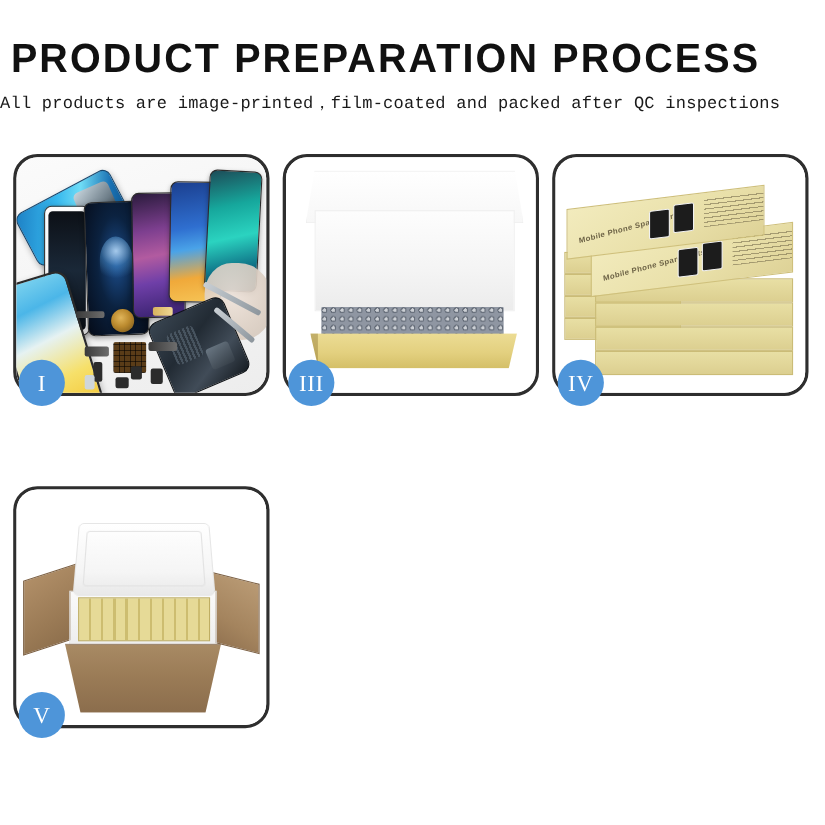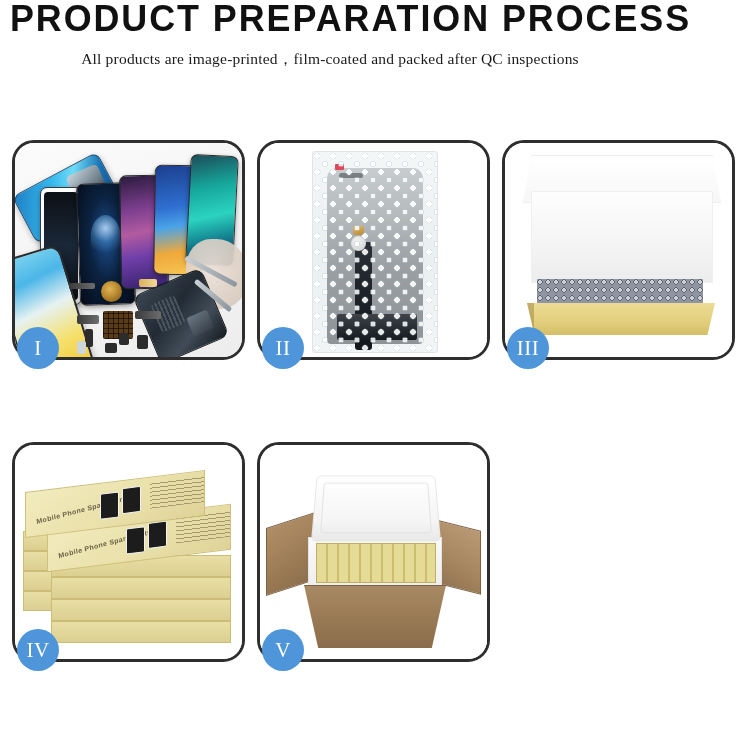--- a/index.html
+++ b/index.html
@@ -11,35 +11,36 @@
     width: 750px;
     height: 750px;
     font-family: "Liberation Sans", sans-serif;
     overflow: hidden;
     position: relative;
   }
 
   
   .header {
     width: 660px;
+    padding-top: 34px;
     text-align: center;
   }
   .title {
     font-family: "Liberation Sans", sans-serif;
     font-size: 37px;
     font-weight: 700;
     color: #111111;
     letter-spacing: 2.0px;
     line-height: 1.05;
     transform: scaleX(0.97);
     white-space: nowrap;
   }
   .subtitle {
     margin-top: 10px;
-    font-family: Liberation Serif, serif;
+    font-family: Liberation Mono, monospace;
     font-size: 15.5px;
     font-weight: 400;
     color: #1a1a1a;
     letter-spacing: 0.2px;
     white-space: nowrap;
   }
 
   
   .grid {
     position: absolute;
@@ -456,37 +457,20 @@
       <div class="part" style="left:104px;top:190px;width:10px;height:12px;"></div>
       <div class="part" style="left:90px;top:200px;width:12px;height:10px;"></div>
       <div class="part" style="left:62px;top:198px;width:9px;height:13px;background:#cfd6da;"></div>
       <div class="part" style="left:122px;top:192px;width:11px;height:14px;"></div>
       <div class="tweezers"></div>
       <div class="tweezers t2"></div>
     </div>
     <div class="badge">I</div>
   </div>
 
-  <div class="panel">
-    <div class="panel-inner p2">
-      <div class="bubble-bag">
-        <div class="screen-asm">
-          <div class="flex-cable"></div>
-          <div class="flex-ic"></div>
-          <div class="conn-gold" style="left:26px;top:58px;"></div>
-          <div class="conn-gold" style="left:10px;bottom:6px;"></div>
-          <div class="conn-gold" style="right:12px;bottom:8px;"></div>
-          <div class="bottom-board"></div>
-        </div>
-        <div class="red-label"></div>
-        <div class="bubbles"></div>
-      </div>
-    </div>
-    <div class="badge">II</div>
-  </div>
 
   <div class="panel">
     <div class="panel-inner p3">
       <div class="box3-lid"></div>
       <div class="box3-foam"></div>
       <div class="box3-bubble"></div>
       <div class="box3-base"></div>
     </div>
     <div class="badge">III</div>
   </div>

